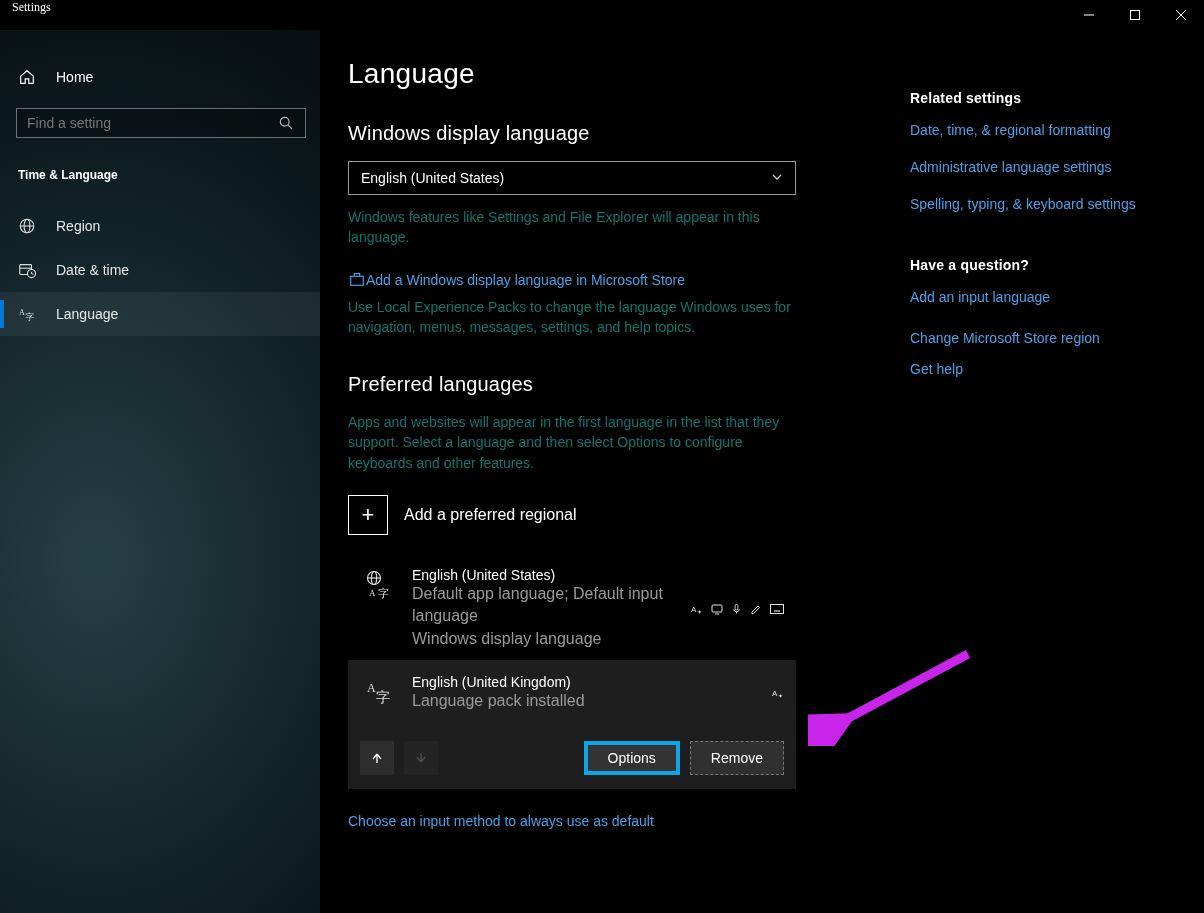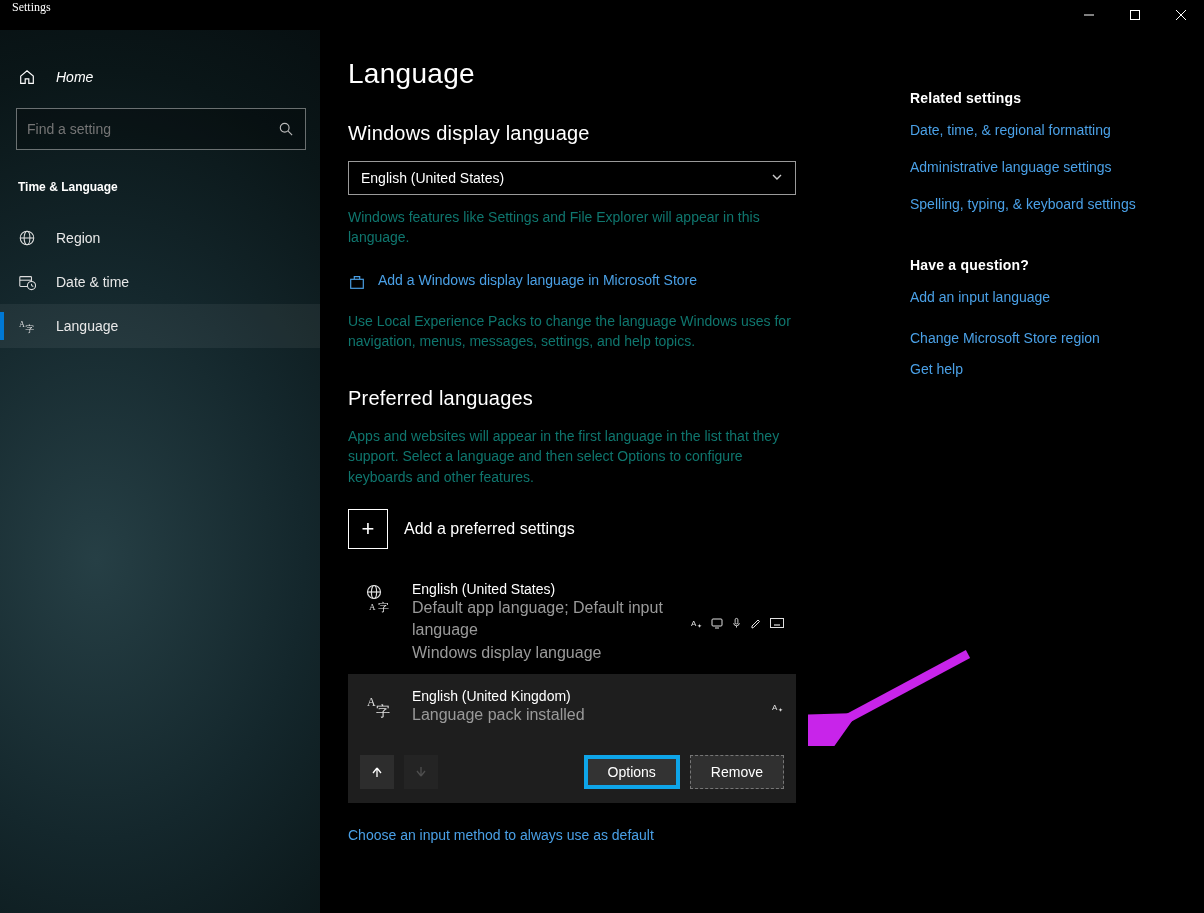--- a/index.html
+++ b/index.html
@@ -10,27 +10,27 @@
   .win-controls { display: flex; }
   .win-btn { width: 46px; height: 30px; display: flex; align-items: center; justify-content: center; color: #fff; }
   .win-btn svg { width: 10px; height: 10px; }
   .body { flex: 1; display: flex; }
   .sidebar {
     width: 320px; height: 100%;
     background: radial-gradient(ellipse 520px 700px at 30% 60%, #263f45 0%, #14272c 40%, #0a1618 70%, #050a0c 100%);
     padding-top: 28px;
     color: #fff;
   }
-  .home-row { display: flex; align-items: center; gap: 20px; padding: 10px 18px; font-size: 14px; font-style: italic; }
+  .home-row { display: flex; align-items: center; gap: 20px; padding: 10px 18px; font-size: 14px; }
   .search-wrap { margin: 12px 14px 18px 16px; }
   .search-box {
     display: flex; align-items: center; justify-content: space-between;
     border: 1px solid rgba(255,255,255,0.4);
     background: rgba(0,0,0,0.25);
-    height: 42px; padding: 14px 10px;
+    height: 30px; padding: 14px 10px;
   }
   .search-box input {
     background: transparent; border: none; outline: none; color: #ccc; font-size: 14px; flex:1;
   }
   .category { font-weight: 600; font-size: 12px; padding: 12px 18px 22px 18px; }
   .nav-item { display: flex; align-items: center; gap: 20px; padding: 13px 18px; font-size: 14px; color: #e8e8e8; }
   .nav-item.selected { background: rgba(255,255,255,0.06); position: relative; }
   .nav-item.selected::before { content:""; position:absolute; left:0; top:8px; bottom:8px; width:4px; background:#0078d4; }
   .icon16 { width: 18px; height: 18px; display: inline-flex; align-items: center; justify-content:center; }
 
@@ -39,21 +39,21 @@
   .right { width: 264px; padding: 60px 20px 0 0; }
   h1.page-title { font-size: 28px; font-weight: 400; margin-bottom: 32px; letter-spacing:0.3px;}
   h2.section { font-size: 20px; font-weight: 400; margin-bottom: 16px; margin-top: 10px; letter-spacing:0.2px;}
   .select-box {
     width: 448px; height: 34px;
     border: 1px solid #9a9a9a;
     display: flex; align-items: center; justify-content: space-between;
     padding: 0 12px; font-size: 14px; margin-bottom: 12px;
   }
   .body-text { font-size: 14px; color: #0f766e; line-height: 1.45; margin-bottom: 22px; max-width: 450px;}
-  .link-row { display: flex; align-items:flex-end; gap: 12px; margin-bottom: 20px; }
+  .link-row { display: flex; align-items:flex-start; gap: 0; margin-bottom: 6px; }
   .link { color: #4aa0e6; font-size: 14px; line-height:1.5; }
   .add-row { display:flex; align-items:center; gap: 16px; margin: 8px 0 22px 0;}
   .plus-box { width:40px; height:40px; border: 1.5px solid #fff; display:flex; align-items:center; justify-content:center; font-size:22px; font-weight:300;}
   .lang-card { padding: 10px 12px 10px 12px; width: 448px; }
   .lang-card.selected { background: #1e1e1e; padding: 14px 12px 14px 12px; }
   .lang-row { display:flex; gap: 14px; }
   .lang-icon { width: 38px; flex-shrink:0; display:flex; align-items:flex-start; justify-content:center; padding-top:2px;}
   .lang-texts { flex:1; }
   .lang-name { font-size: 14px; color: #fff; }
   .lang-sub { font-size: 16px; color: #9a9a9a; line-height:1.4; }
@@ -185,21 +185,21 @@
           </span>
           <a class="link">Add a Windows display language in Microsoft Store</a>
         </div>
         <p class="body-text" style="margin-bottom:36px">Use Local Experience Packs to change the language Windows uses for navigation, menus, messages, settings, and help topics.</p>
 
         <h2 class="section">Preferred languages</h2>
         <p class="body-text">Apps and websites will appear in the first language in the list that they support. Select a language and then select Options to configure keyboards and other features.</p>
 
         <div class="add-row">
           <div class="plus-box">+</div>
-          <span>Add a preferred settings</span>
+          <span>Add a preferred regional</span>
         </div>
 
         <div class="lang-card">
           <div class="lang-row">
             <div class="lang-icon">
               <svg width="30" height="30" viewBox="0 0 30 30">
                 <circle cx="10" cy="9" r="6.5" fill="none" stroke="#e0e0e0" stroke-width="1.2"></circle>
                 <ellipse cx="10" cy="9" rx="2.6" ry="6.5" fill="none" stroke="#e0e0e0" stroke-width="1.2"></ellipse>
                 <line x1="3.5" y1="9" x2="16.5" y2="9" stroke="#e0e0e0" stroke-width="1.2"></line>
                 <text x="5" y="27" font-size="9" fill="#e0e0e0" font-family="Segoe UI">A</text>

